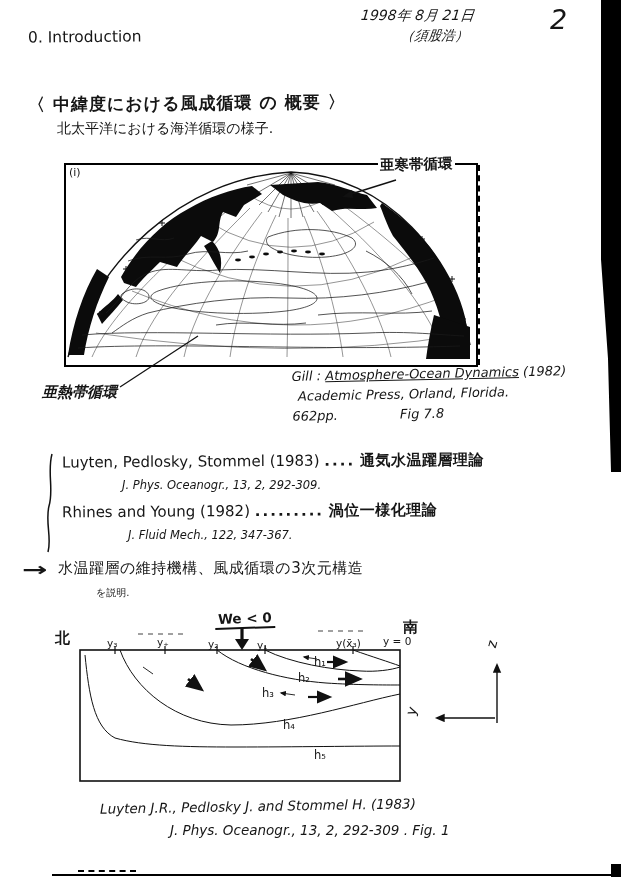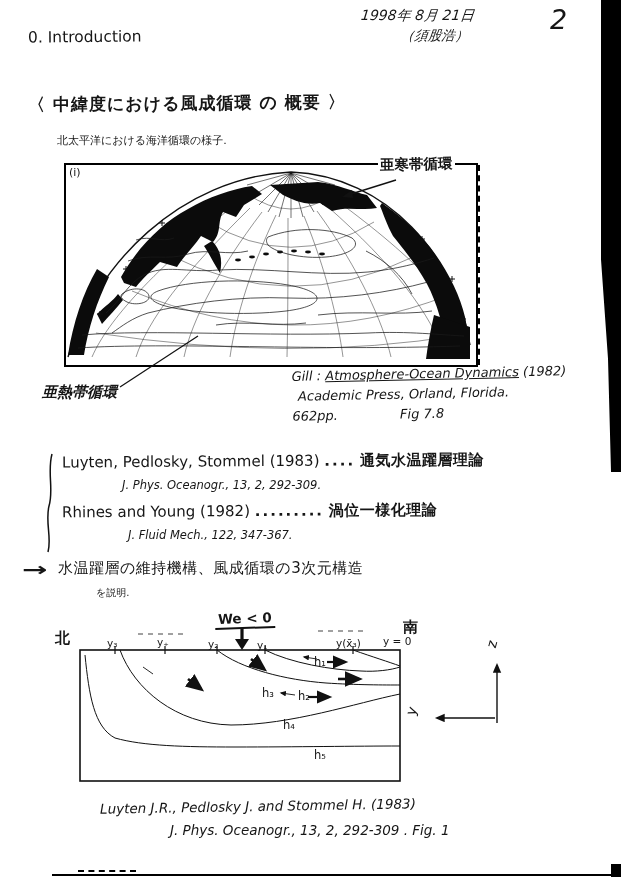--- a/index.html
+++ b/index.html
@@ -13,21 +13,21 @@
     clip-path:polygon(0 0,100% 0,100% 100%,50% 100%,35% 76%,0 55%);}
   .scan-line-bottom{position:absolute;left:52px;right:0;bottom:1px;height:2px;background:#000;}
   .scan-dash-bottom{position:absolute;left:78px;bottom:5px;width:58px;border-top:2px dashed #000;}
   .scan-block-br{position:absolute;right:0;bottom:0;width:10px;height:13px;background:#000;}
   
   .date-block{left:360px;top:6px;font-size:14px;font-style:italic;transform:skewX(-6deg);line-height:1.4;}
   .date-line2{margin-left:42px;font-size:13.5px;}
   .page-number{left:550px;top:4px;font-size:27px;font-style:italic;}
   .doc-title{left:28px;top:28px;font-size:15.5px;transform:rotate(-.6deg);}
   .heading{left:28px;top:92px;font-size:17px;font-weight:600;letter-spacing:1px;transform:rotate(-.5deg);}
-  .subheading{left:57px;top:133px;font-size:11px;font-weight:500;}
+  .subheading{left:57px;top:120px;font-size:14px;font-weight:500;}
   
   .map-box{position:absolute;left:64px;top:163px;width:410px;height:200px;border:2px solid #000;background:#fff;}
   .map-box svg{position:absolute;left:0;top:0;}
   .map-corner{left:3px;top:1px;font-size:11px;}
   .map-dashed{position:absolute;left:478px;top:165px;height:200px;border-left:2px dashed #000;}
   .lbl-subarctic{left:378px;top:155px;font-size:14.5px;font-weight:600;transform:rotate(-1deg);background:#fff;padding:0 2px;}
   .arrow-subarctic{position:absolute;left:338px;top:176px;}
   .lbl-subtropical{left:42px;top:383px;font-size:15px;font-weight:600;font-style:italic;}
   .line-subtropical{position:absolute;left:110px;top:330px;}
   .gill{left:292px;top:364px;font-size:13px;font-style:italic;transform:rotate(-1.2deg);line-height:1.55;}
@@ -52,21 +52,21 @@
   
   .diagram{position:absolute;left:55px;top:613px;width:480px;height:185px;}
   .diagram svg{position:absolute;left:0;top:0;}
   .dg-north{left:0px;top:16px;font-size:15px;font-weight:600;}
   .dg-south{left:348px;top:5px;font-size:15px;font-weight:600;}
   .dg-we{left:160px;top:-3px;font-size:13.5px;font-weight:600;border-bottom:2px solid #111;padding:0 3px 1px 3px;transform:rotate(-2deg);}
   .dg-tick{font-size:10.5px;}
   .dg-y3{left:52px;top:24px;} .dg-yp{left:102px;top:23px;} .dg-y2{left:153px;top:25px;}
   .dg-y1{left:202px;top:26px;} .dg-yx3{left:281px;top:24px;} .dg-y0{left:328px;top:22px;}
   .dg-h{font-size:11.5px;}
-  .dg-h1{left:259px;top:42px;} .dg-h2{left:243px;top:58px;margin-top:18px;} .dg-h3{left:207px;top:73px;}
+  .dg-h1{left:259px;top:42px;} .dg-h2{left:243px;top:58px;} .dg-h3{left:207px;top:73px;}
   .dg-h4{left:228px;top:105px;} .dg-h5{left:259px;top:135px;text-align:right;}
   .dg-z{left:433px;top:23px;font-size:14px;display:inline-block;transform:rotate(-75deg);}
   .dg-y{left:352px;top:90px;font-size:14px;display:inline-block;transform:rotate(-70deg);}
   
   .cit1{left:100px;top:798px;font-size:13.5px;font-style:italic;transform:rotate(-1deg);}
   .cit2{left:170px;top:822px;font-size:13.5px;font-style:italic;}
 </style>
 </head>
 <body>
 

